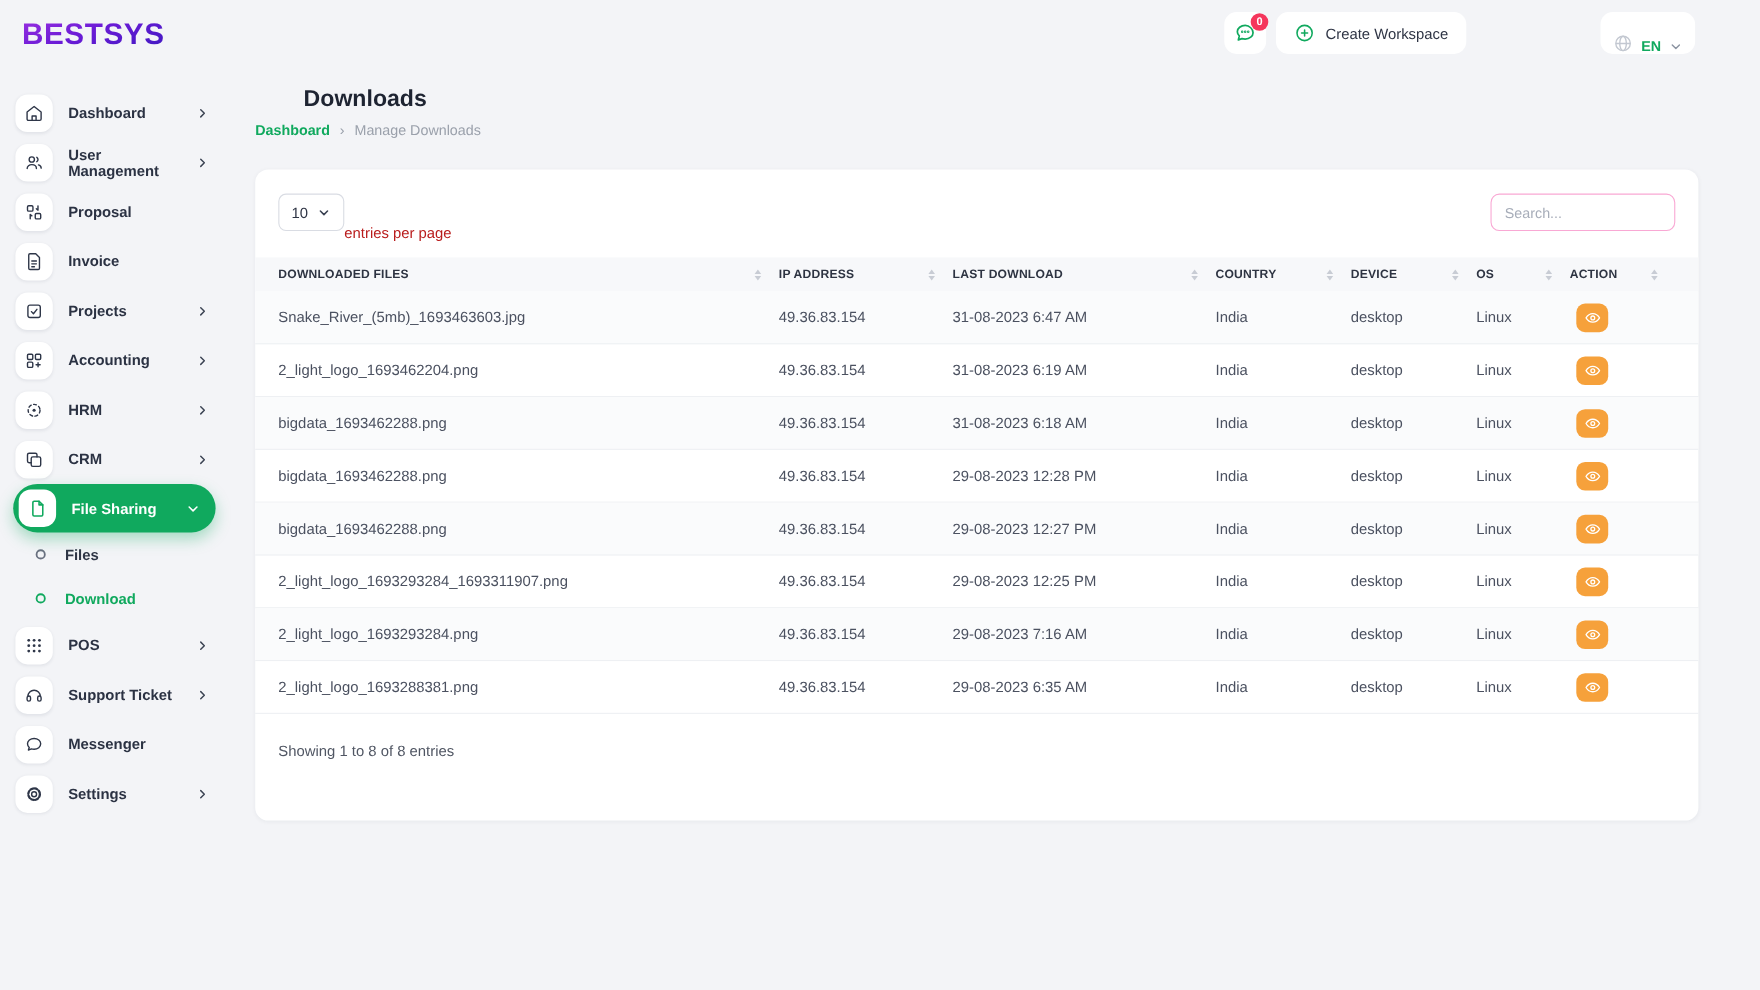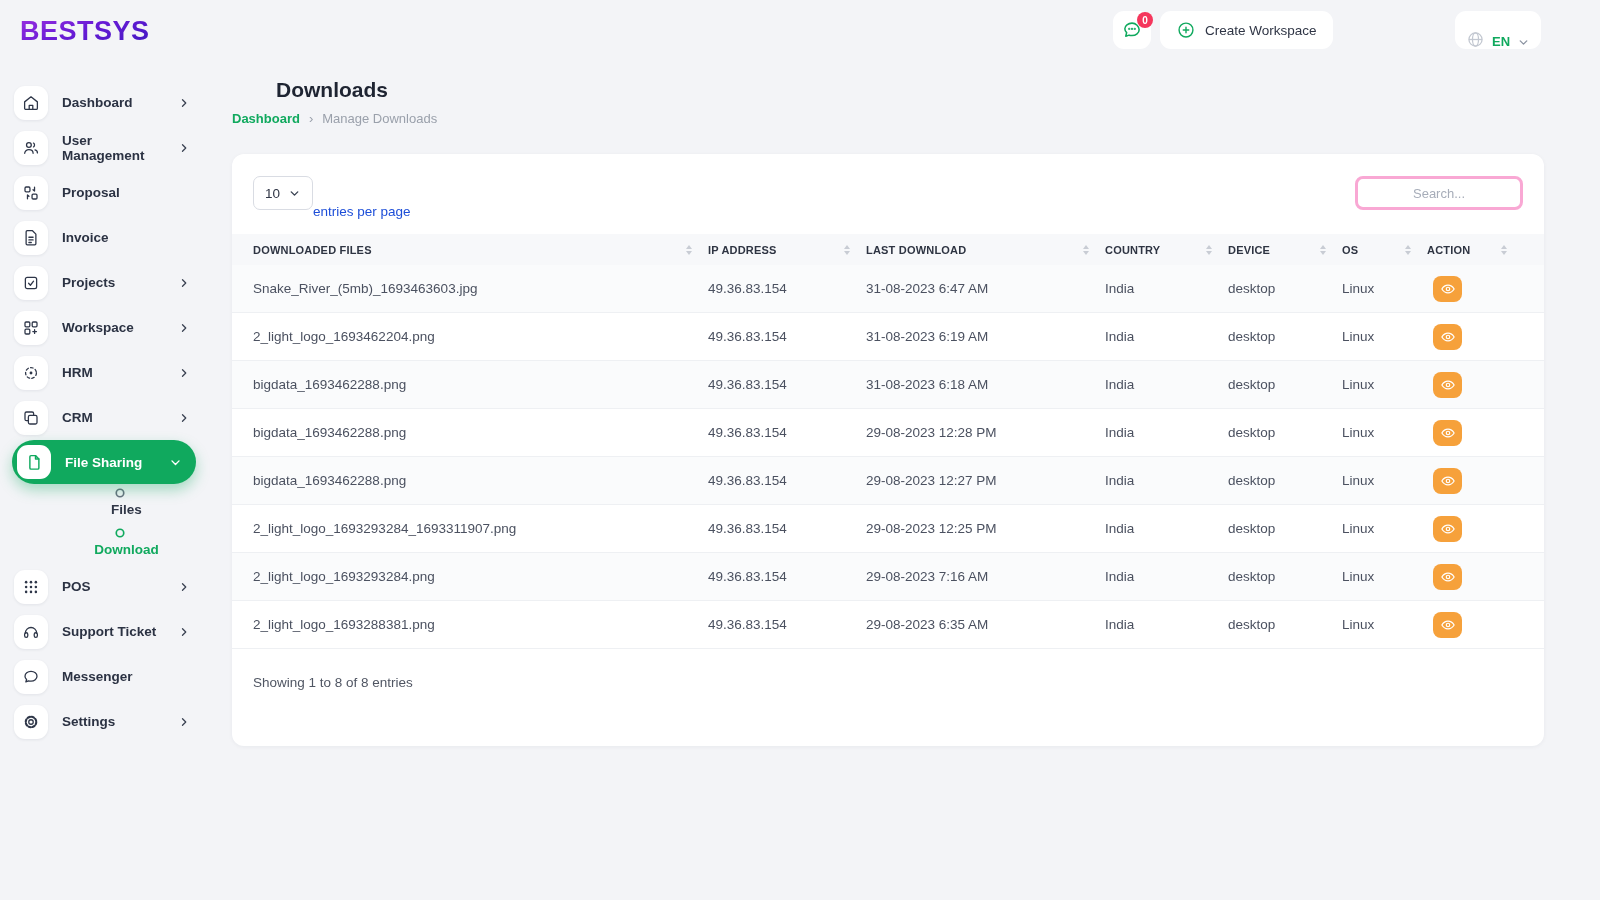--- a/index.html
+++ b/index.html
@@ -35,21 +35,21 @@
   .s-label { margin-left:14px; font-size:13.5px; font-weight:700; color:#2b3243; flex:1; }
   .s-chev { color:#3a4252; display:flex; align-items:center; }
   .s-item.active {
     background:#10a95e; border-radius:23px; margin:0 16px 0 12px;
     padding:0 14px 0 5px; height:44px;
     box-shadow:0 6px 14px rgba(16,169,94,.35);
   }
   .s-item.active .s-chip { color:#10a95e; box-shadow:none; }
   .s-item.active .s-label { color:#ffffff; }
   .s-item.active .s-chev { color:#ffffff; }
-  .s-sub { height:40px; display:flex; align-items:center; padding-left:28px; cursor:pointer;flex-direction:column; }
+  .s-sub { height:40px; display:flex; align-items:center; padding-left:28px; cursor:pointer; }
   .s-sub .dot { color:#6a7180; display:flex; }
   .s-sub .s-label { margin-left:13px; font-weight:600; color:#2f3646; }
   .s-sub.active .s-label, .s-sub.active .dot { color:#10a95e; }
   
   .chat-btn {
     position:absolute; left:1113px; top:11px; width:38px; height:38px;
     background:#fff; border:none; border-radius:11px; cursor:pointer;
     display:flex; align-items:center; justify-content:center; color:#10a95e;
   }
   .badge {
@@ -84,24 +84,24 @@
     padding:22px 21px 0 21px; position:relative;
   }
   .controls { display:flex; align-items:center; justify-content:space-between; height:34px; }
   .entries { display:flex; align-items:center; gap:0; }
   .select {
     width:60px; height:34px; border:1px solid #d9dce3; border-radius:7px;
     display:flex; align-items:center; justify-content:center; gap:8px;
     font-size:13.5px; color:#2f3545; cursor:pointer; background:#fff;
   }
   .select .chev { color:#3a4252; display:flex; }
-  .entries-label { font-size:13.5px; color:#1d4ed8;margin-top:36px; }
+  .entries-label { font-size:13.5px; color:#b91c1c;margin-top:36px; }
   .search {
-    width:168px; height:34px; border:3px solid #f9a8d4; border-radius:8px;
-    padding:0 12px; font-family:inherit; font-size:13px; color:#2f3545; outline:none;text-align:center;
+    width:168px; height:34px; border:1px solid #f9a8d4; border-radius:8px;
+    padding:0 12px; font-family:inherit; font-size:13px; color:#2f3545; outline:none;
   }
   .search::placeholder { color:#a7adb9; }
   
   .table { margin:24px -21px 0 -21px; }
   .trow {
     display:grid;
     grid-template-columns:455px 158px 239px 123px 114px 85px 96px;
     padding:0 21px; align-items:center;
   }
   .thead { height:31px; background:#f7f8fa;text-align:right; }
@@ -196,21 +196,21 @@
       </div>
       <div class="s-item">
         <span class="s-chip icn">
           <svg viewBox="0 0 24 24" width="18" height="18" fill="none" stroke="currentColor" stroke-width="1.7" stroke-linecap="round" stroke-linejoin="round">
             <rect x="4" y="4" width="6.4" height="6.4" rx="1.4"></rect>
             <rect x="13.6" y="4" width="6.4" height="6.4" rx="1.4"></rect>
             <rect x="4" y="13.6" width="6.4" height="6.4" rx="1.4"></rect>
             <path d="M16.8 14.3v4.9M14.4 16.8h4.9"></path>
           </svg>
         </span>
-        <span class="s-label">Workspace</span>
+        <span class="s-label">Accounting</span>
         <span class="s-chev">
           <svg viewBox="0 0 24 24" width="12" height="12" fill="none" stroke="currentColor" stroke-width="2.6" stroke-linecap="round" stroke-linejoin="round">
             <polyline points="9 5.5 15.5 12 9 18.5"></polyline>
           </svg>
         </span>
       </div>
       <div class="s-item">
         <span class="s-chip icn">
           <svg viewBox="0 0 24 24" width="18" height="18" fill="none" stroke="currentColor" stroke-width="1.7" stroke-linecap="round" stroke-linejoin="round">
             <circle cx="12" cy="12" r="7.2" stroke-dasharray="3.4 3.1"></circle>

